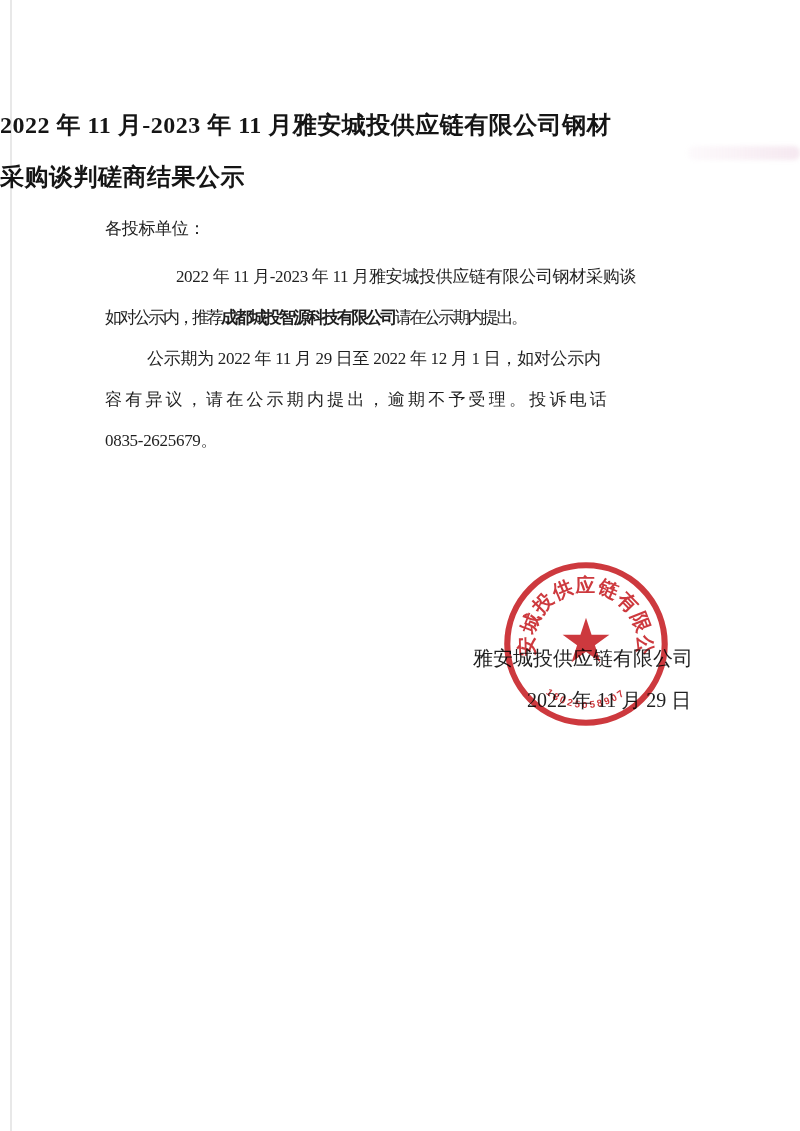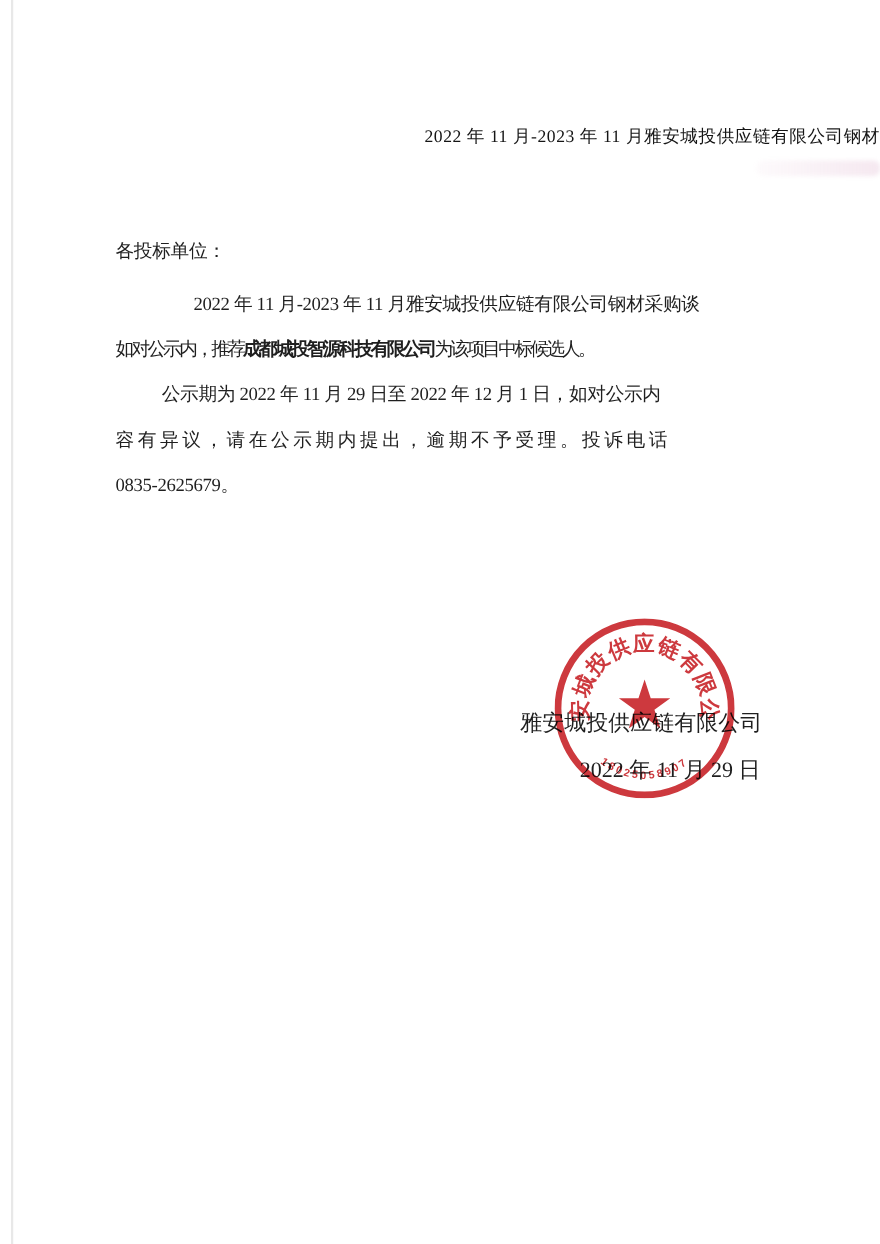--- a/index.html
+++ b/index.html
@@ -34,23 +34,23 @@
     background: linear-gradient(90deg, rgba(214,160,192,0.05), rgba(206,140,180,0.20));
     filter: blur(2px);
     border-radius: 6px;
   }
   .doc-title {
     position: absolute;
     top: 99px;
     left: 0;
     width: 800px;
     margin: 0;
-    text-align: right;
-    font-size: 16px;
-    font-weight: normal;
+    text-align: left;
+    font-size: 24px;
+    font-weight: bold;
     color: #151515;
     line-height: 52px;
     letter-spacing: 0.5px;
   }
   .doc-title .tline { display: block; white-space: nowrap; }
   .doc-body {
     position: absolute;
     top: 208px;
     left: 105px;
     width: 560px;
@@ -100,26 +100,27 @@
 </head>
 <body>
 
 <div class="page">
 
   <div class="scan-edge-line"></div>
   <div class="scan-smudge"></div>
 
   <h1 class="doc-title">
     <span class="tline">2022 年 11 月-2023 年 11 月雅安城投供应链有限公司钢材</span>
+    <span class="tline">采购谈判磋商结果公示</span>
   </h1>
 
   <div class="doc-body">
     <p class="line">各投标单位：</p>
     <p class="line indent gap-before">2022 年 11 月-2023 年 11 月雅安城投供应链有限公司钢材采购谈</p>
-    <p class="line condensed"><span>如对公示内，推荐</span><span class="bold-company">成都城投智源科技有限公司</span><span>为该项目中标候选人。</span></p>
+    <p class="line condensed"><span>如对公示内，推荐</span><span class="bold-company">成都城投智源科技有限公司</span><span>请在公示期内提出。</span></p>
     <p class="line indent">公示期为 2022 年 11 月 29 日至 2022 年 12 月 1 日，如对公示内</p>
     <p class="line stretched">容有异议，请在公示期内提出，逾期不予受理。投诉电话</p>
     <p class="line">0835-2625679。</p>
   </div>
 
   <div class="signature-company">雅安城投供应链有限公司</div>
   <div class="signature-date">2022 年 11 月 29 日</div>
 
   <div class="seal">
     <svg viewBox="0 0 200 200" xmlns="http://www.w3.org/2000/svg">

